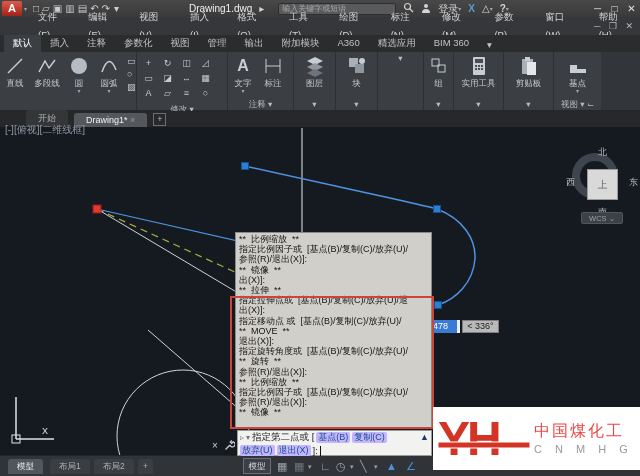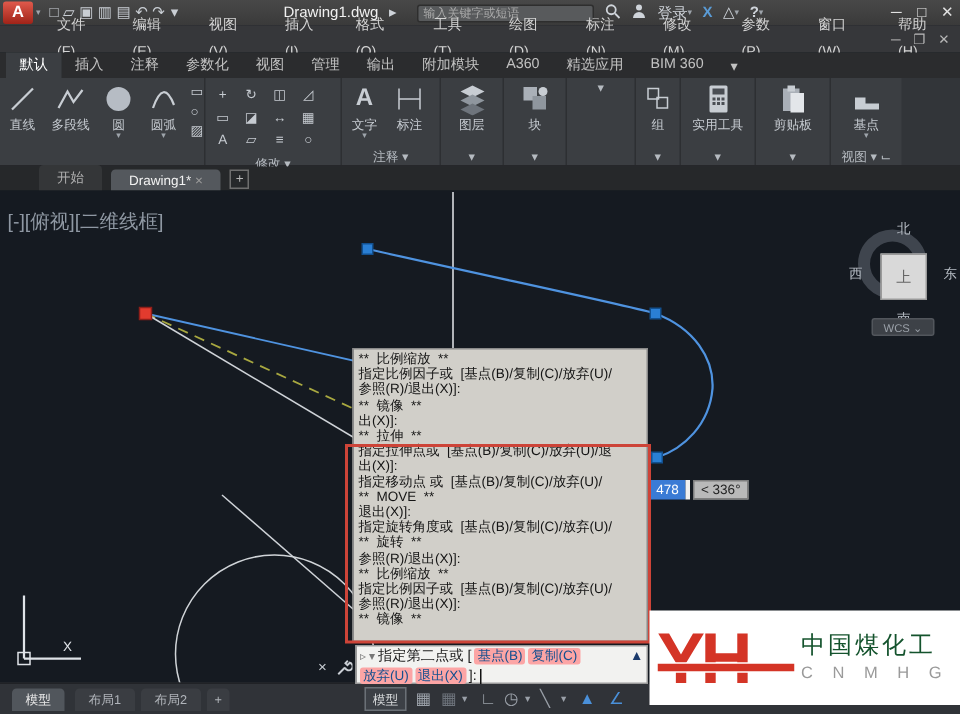--- a/index.html
+++ b/index.html
@@ -39,52 +39,52 @@
   .modgrid span{color:#c6cbd1;font-size:9px;text-align:center;line-height:15px;}
   svg.ric{display:block;}
   
   .filetabs{left:0;top:111px;width:640px;height:16px;background:#26282a;display:flex;align-items:flex-end;padding-left:26px;gap:6px;}
   .ftab{font-size:9px;padding:2px 12px;border-radius:3px 3px 0 0;}
   .ftab.start{background:#343638;color:#b0b0b0;}
   .ftab.active{background:#54585d;color:#f2f2f2;}
   .ftab-new{width:13px;height:13px;border:1px solid #6e6e6e;color:#b8b8b8;font-size:9px;text-align:center;line-height:11px;margin-bottom:1px;}
   
   .canvas{left:0;top:127px;width:640px;height:328px;background:#151a21;}
-  .vplabel{left:5px;top:139px;color:#8f98a3;font-size:13px;}
+  .vplabel{left:5px;top:123px;color:#8f98a3;font-size:10px;}
   
   .vc-ring{left:572px;top:153px;width:46px;height:46px;border:8px solid rgba(92,99,108,.6);border-radius:50%;}
   .vc-face{left:587px;top:169px;width:31px;height:31px;background:#d9d9d9;border:1px solid #9a9a9a;color:#666;font-size:10px;display:flex;align-items:center;justify-content:center;}
   .vc-l{color:#b9bfc7;font-size:9px;}
   .wcs{left:581px;top:212px;width:42px;height:12px;background:#3d4147;border:1px solid #52565c;border-radius:2px;color:#9aa0a8;font-size:7.5px;text-align:center;line-height:11px;}
   
-  .dyn-d{left:433px;top:320px;width:24px;height:13px;background:#3a7bd5;color:#fff;font-size:9px;text-align:center;line-height:13px;}
+  .dyn-d{left:433px;top:320px;width:24px;height:13px;background:#3a7bd5;color:#fff;font-size:9px;text-align:left;line-height:13px;}
   .dyn-cur{left:457px;top:320px;width:3px;height:13px;background:#f0f0f0;}
   .dyn-a{left:462px;top:320px;width:37px;height:13px;background:#b9b9b9;border:1px solid #7e7e7e;color:#222;font-size:9px;text-align:center;line-height:11px;}
   
   .cmdhist{left:235px;top:232px;width:197px;height:196px;background:#d1cfc9;border:1px solid #8a8a8a;padding:1px 3px;overflow:hidden;}
   .cmdhist div{color:#141414;font-size:9px;line-height:10.2px;white-space:pre;}
   .redbox{left:230px;top:296px;width:204px;height:133px;border:2px solid #cd4438;}
   
   .cmdbox{left:237px;top:430px;width:195px;height:26px;background:#f2f2f0;border:1px solid #9a9a9a;font-size:9.5px;color:#1a1a1a;padding:0 2px;}
   .cmdrow{display:flex;align-items:center;height:13px;gap:2px;}
-  .chip{background:#fca5a5;color:#15508f;padding:0 2px;border-radius:2px;font-size:9px;line-height:11px;}
+  .chip{background:#c4b5fd;color:#15508f;padding:0 2px;border-radius:2px;font-size:9px;line-height:11px;}
   .prompt-ic{color:#777;font-size:8px;}
   .cl-x{left:212px;top:440px;color:#c9ced4;font-size:10px;}
   .scrollup{left:420px;top:432px;color:#1b3a6b;font-size:9px;}
   .cursorbar{display:inline-block;width:1px;height:10px;background:#111;}
   
   .statusbar{left:0;top:455px;width:640px;height:21px;background:#303338;border-top:1px solid #202226;}
   .ltab{position:absolute;top:3px;height:15px;font-size:8.5px;line-height:15px;padding:0 9px;border-radius:3px 3px 0 0;color:#b0b4ba;background:#3a3d42;}
   .ltab.active{background:#51565c;color:#e8e8e8;}
   .sb-ic{position:absolute;top:3px;color:#9aa0a8;font-size:11px;line-height:15px;}
   .sb-model{left:243px;top:2px;width:28px;height:16px;border:1px solid #6a7076;background:#3c4046;color:#d8dadc;font-size:8.5px;text-align:center;line-height:15px;}
   
   .watermark{left:433px;top:407px;width:207px;height:63px;background:#ffffff;display:flex;align-items:center;z-index:60;padding-left:5px;}
   .wm-text{margin-left:4px;}
-  .wm-name{color:#14532d;font-size:16px;letter-spacing:2px;line-height:20px;}
+  .wm-name{color:#ef4444;font-size:16px;letter-spacing:2px;line-height:20px;}
   .wm-code{color:#9a9a9a;font-size:11px;letter-spacing:5px;line-height:16px;}
   .z10{z-index:10;} .z20{z-index:20;} .z30{z-index:30;} .z40{z-index:40;}
 </style>
 </head>
 <body>
 
 <div id="app">
 
   <div class="abs titlebar">
     <div class="alogo">A</div>

